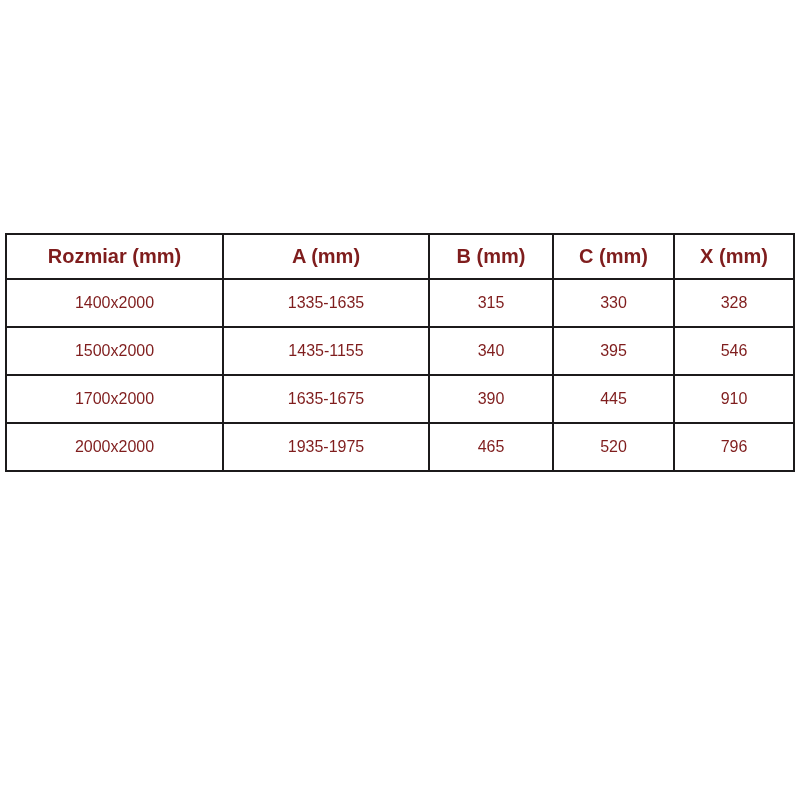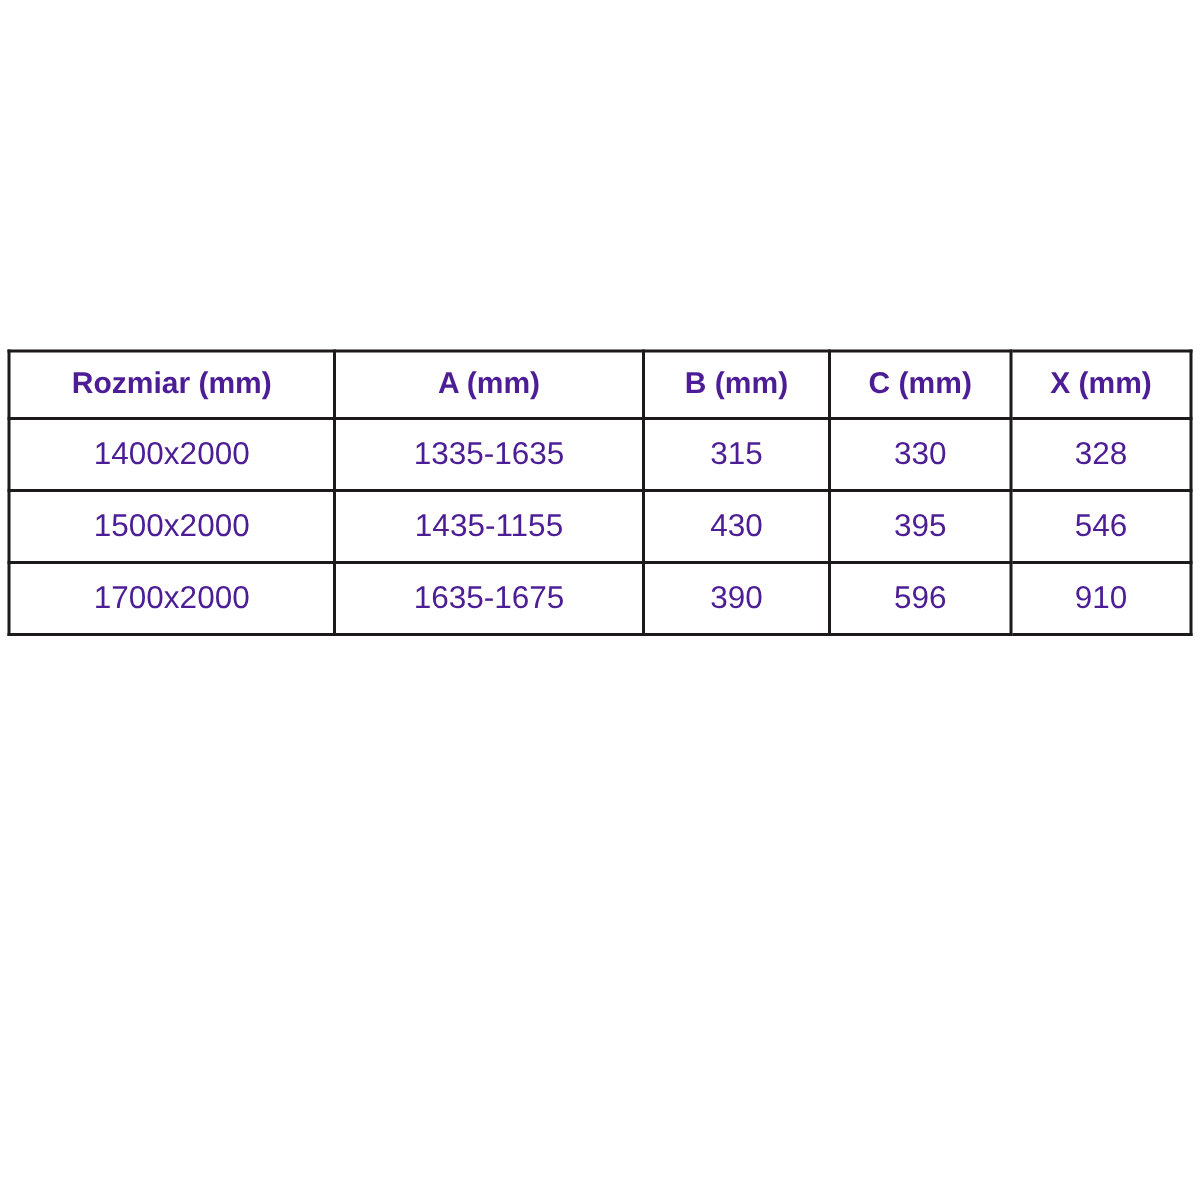--- a/index.html
+++ b/index.html
@@ -19,39 +19,39 @@
   .table-wrap {
     position: absolute;
     left: 5px;
     top: 233px;
     width: 788px;
   }
   table.spec-table {
     width: 100%;
     border-collapse: collapse;
     table-layout: fixed;
-    color: #4c1d95;
+    color: #7f1d1d;
   }
   table.spec-table th,
   table.spec-table td {
     border: 2px solid #1c1a1b;
     text-align: center;
     vertical-align: middle;
     background: #ffffff;
     overflow: hidden;
     white-space: nowrap;
   }
   table.spec-table th {
     height: 45px;
     font-size: 20px;
     font-weight: bold;
   }
   table.spec-table td {
     height: 48px;
-    font-size: 21px;
+    font-size: 16px;
     font-weight: normal;
   }
   col.c-rozmiar { width: 217px; }
   col.c-a { width: 206px; }
   col.c-b { width: 124px; }
   col.c-c { width: 121px; }
   col.c-x { width: 120px; }
 </style>
 </head>
 <body>
@@ -79,27 +79,34 @@
         <tr>
           <td>1400x2000</td>
           <td>1335-1635</td>
           <td>315</td>
           <td>330</td>
           <td>328</td>
         </tr>
         <tr>
           <td>1500x2000</td>
           <td>1435-1155</td>
-          <td>430</td>
+          <td>340</td>
           <td>395</td>
           <td>546</td>
         </tr>
         <tr>
           <td>1700x2000</td>
           <td>1635-1675</td>
           <td>390</td>
-          <td>596</td>
+          <td>445</td>
           <td>910</td>
+        </tr>
+        <tr>
+          <td>2000x2000</td>
+          <td>1935-1975</td>
+          <td>465</td>
+          <td>520</td>
+          <td>796</td>
         </tr>
       </tbody>
     </table>
   </div>
 </div>
 
 </body></html>

